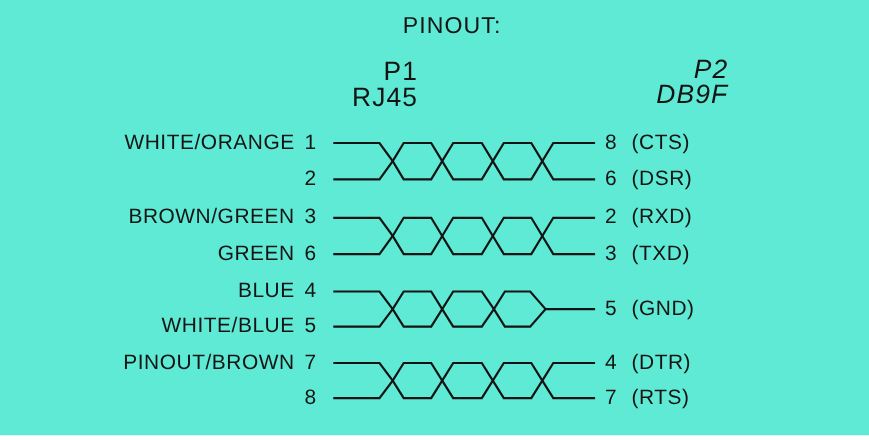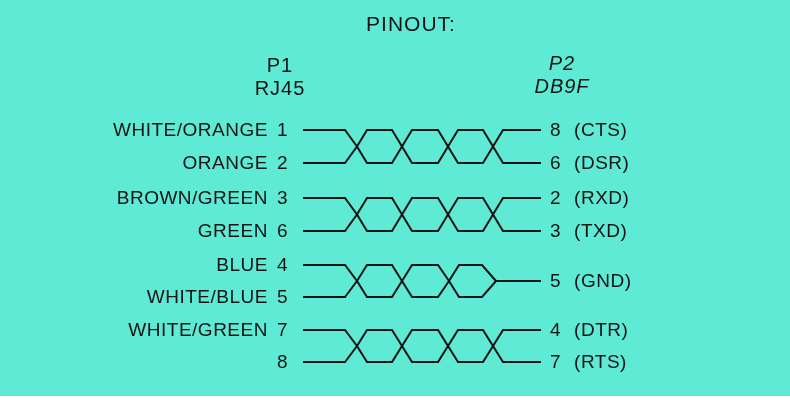--- a/index.html
+++ b/index.html
@@ -15,22 +15,22 @@
   .title {
     position: absolute;
     top: 12px; left: 311px; width: 200px;
     text-align: center;
     font-size: 21px;
     letter-spacing: 1px;
   }
   .connector-header {
     position: absolute;
     width: 200px;
-    text-align: center;
-    font-size: 20px;
+    text-align: right;
+    font-size: 24px;
     letter-spacing: 1px;
     line-height: 23px;
   }
   .connector-header.left  { top: 54px; left: 180px; }
   .connector-header.right { top: 52px; left: 462px; font-style: italic; }
   .row {
     position: absolute;
     height: 22px;
     line-height: 22px;
     font-size: 19px;
@@ -73,41 +73,40 @@
 
     <path d="M303 330 H345 L357 346 L367 362 H392 L402 346 L412 330 H438 L448 346 L458 362 H483 L493 346 L503 330 H541"></path>
     <path d="M303 362 H345 L357 346 L367 330 H392 L402 346 L412 362 H438 L448 346 L458 330 H483 L493 346 L503 362 H541"></path>
   </svg>
 
   <div class="row row-left" style="top:119px">
     <span>WHITE/ORANGE</span>
     <span>1</span>
   </div>
   <div class="row row-left" style="top:152px">
-    <span>ORANGE</span>
     <span>2</span>
   </div>
   <div class="row row-left" style="top:187px">
     <span>BROWN/GREEN</span>
     <span>3</span>
   </div>
   <div class="row row-left" style="top:220px">
     <span>GREEN</span>
     <span>6</span>
   </div>
   <div class="row row-left" style="top:254px">
     <span>BLUE</span>
     <span>4</span>
   </div>
   <div class="row row-left" style="top:286px">
     <span>WHITE/BLUE</span>
     <span>5</span>
   </div>
   <div class="row row-left" style="top:319px">
-    <span>WHITE/GREEN</span>
+    <span>PINOUT/BROWN</span>
     <span>7</span>
   </div>
   <div class="row row-left" style="top:351px">
     <span>8</span>
   </div>
 
   <div class="row row-right" style="top:119px">
     <span>8</span>
     <span>(CTS)</span>
   </div>

